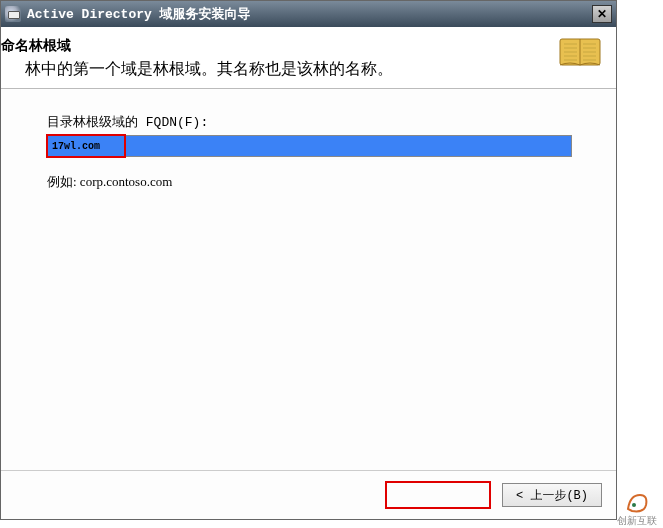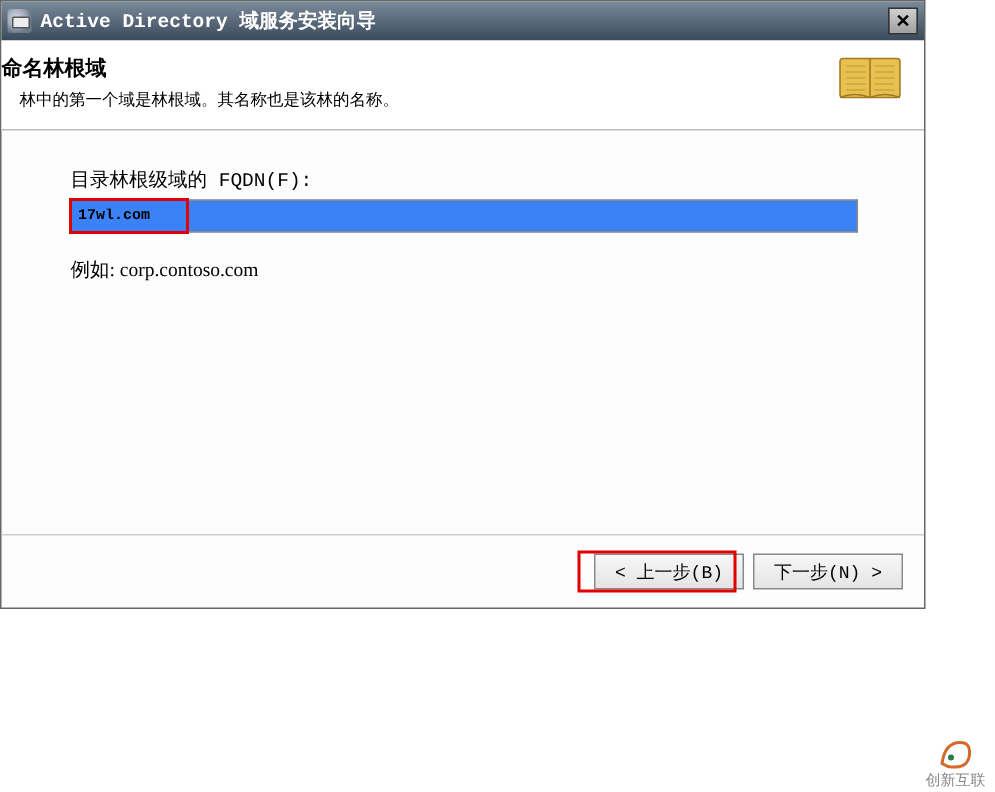--- a/index.html
+++ b/index.html
@@ -8,21 +8,21 @@
     padding: 0;
     background: #ffffff;
     font-family: "SimSun", "宋体", serif;
     font-size: 13px;
     width: 663px;
     height: 528px;
     position: relative;
   }
   .window {
     width: 617px;
-    height: 406px;
+    height: 520px;
     border: 1px solid #666;
     background: #fdfdfd;
     position: relative;
   }
   .titlebar {
     height: 26px;
     background: linear-gradient(to bottom, #7a8a9a 0%, #5a6a7a 50%, #3a4a5a 100%);
     display: flex;
     align-items: center;
     padding: 0 4px;
@@ -73,22 +73,22 @@
     top: 8px;
     width: 44px;
     height: 34px;
   }
   .header h1 {
     margin: 0 0 4px 0;
     font-size: 14px;
     font-weight: bold;
   }
   .header .subtitle {
-    margin-left: 12px;
-    font-size: 11px;
+    margin-left: 24px;
+    font-size: 16px;
   }
   .content {
     padding: 24px 46px 10px 46px;
   }
   .content .instruction {
     margin-bottom: 28px;
   }
   .content .label {
     margin-bottom: 4px;
     font-family: Liberation Mono, monospace;
@@ -196,21 +196,20 @@
       <input class="fqdn" type="text" value="17wl.com" style="">
       <div class="redbox-input"></div>
     </div>
     <div class="example">例如: corp.contoso.com</div>
   </div>
 
   <div class="hline"></div>
 
   <div class="footer">
     <button class="nav">&lt; 上一步(B)</button>
-    <button class="nav">下一步(N) &gt;</button>
     <div class="redbox-next"></div>
   </div>
 
 </div>
 
 <div class="watermark">
   <svg width="26" height="26" viewBox="0 0 26 26">
     <path d="M4 20 Q6 6 16 6 Q24 6 22 16 Q20 24 8 22 Z" fill="none" stroke="#d46a2a" stroke-width="2"></path>
     <circle cx="10" cy="16" r="2" fill="#2a7a4a"></circle>
   </svg>

